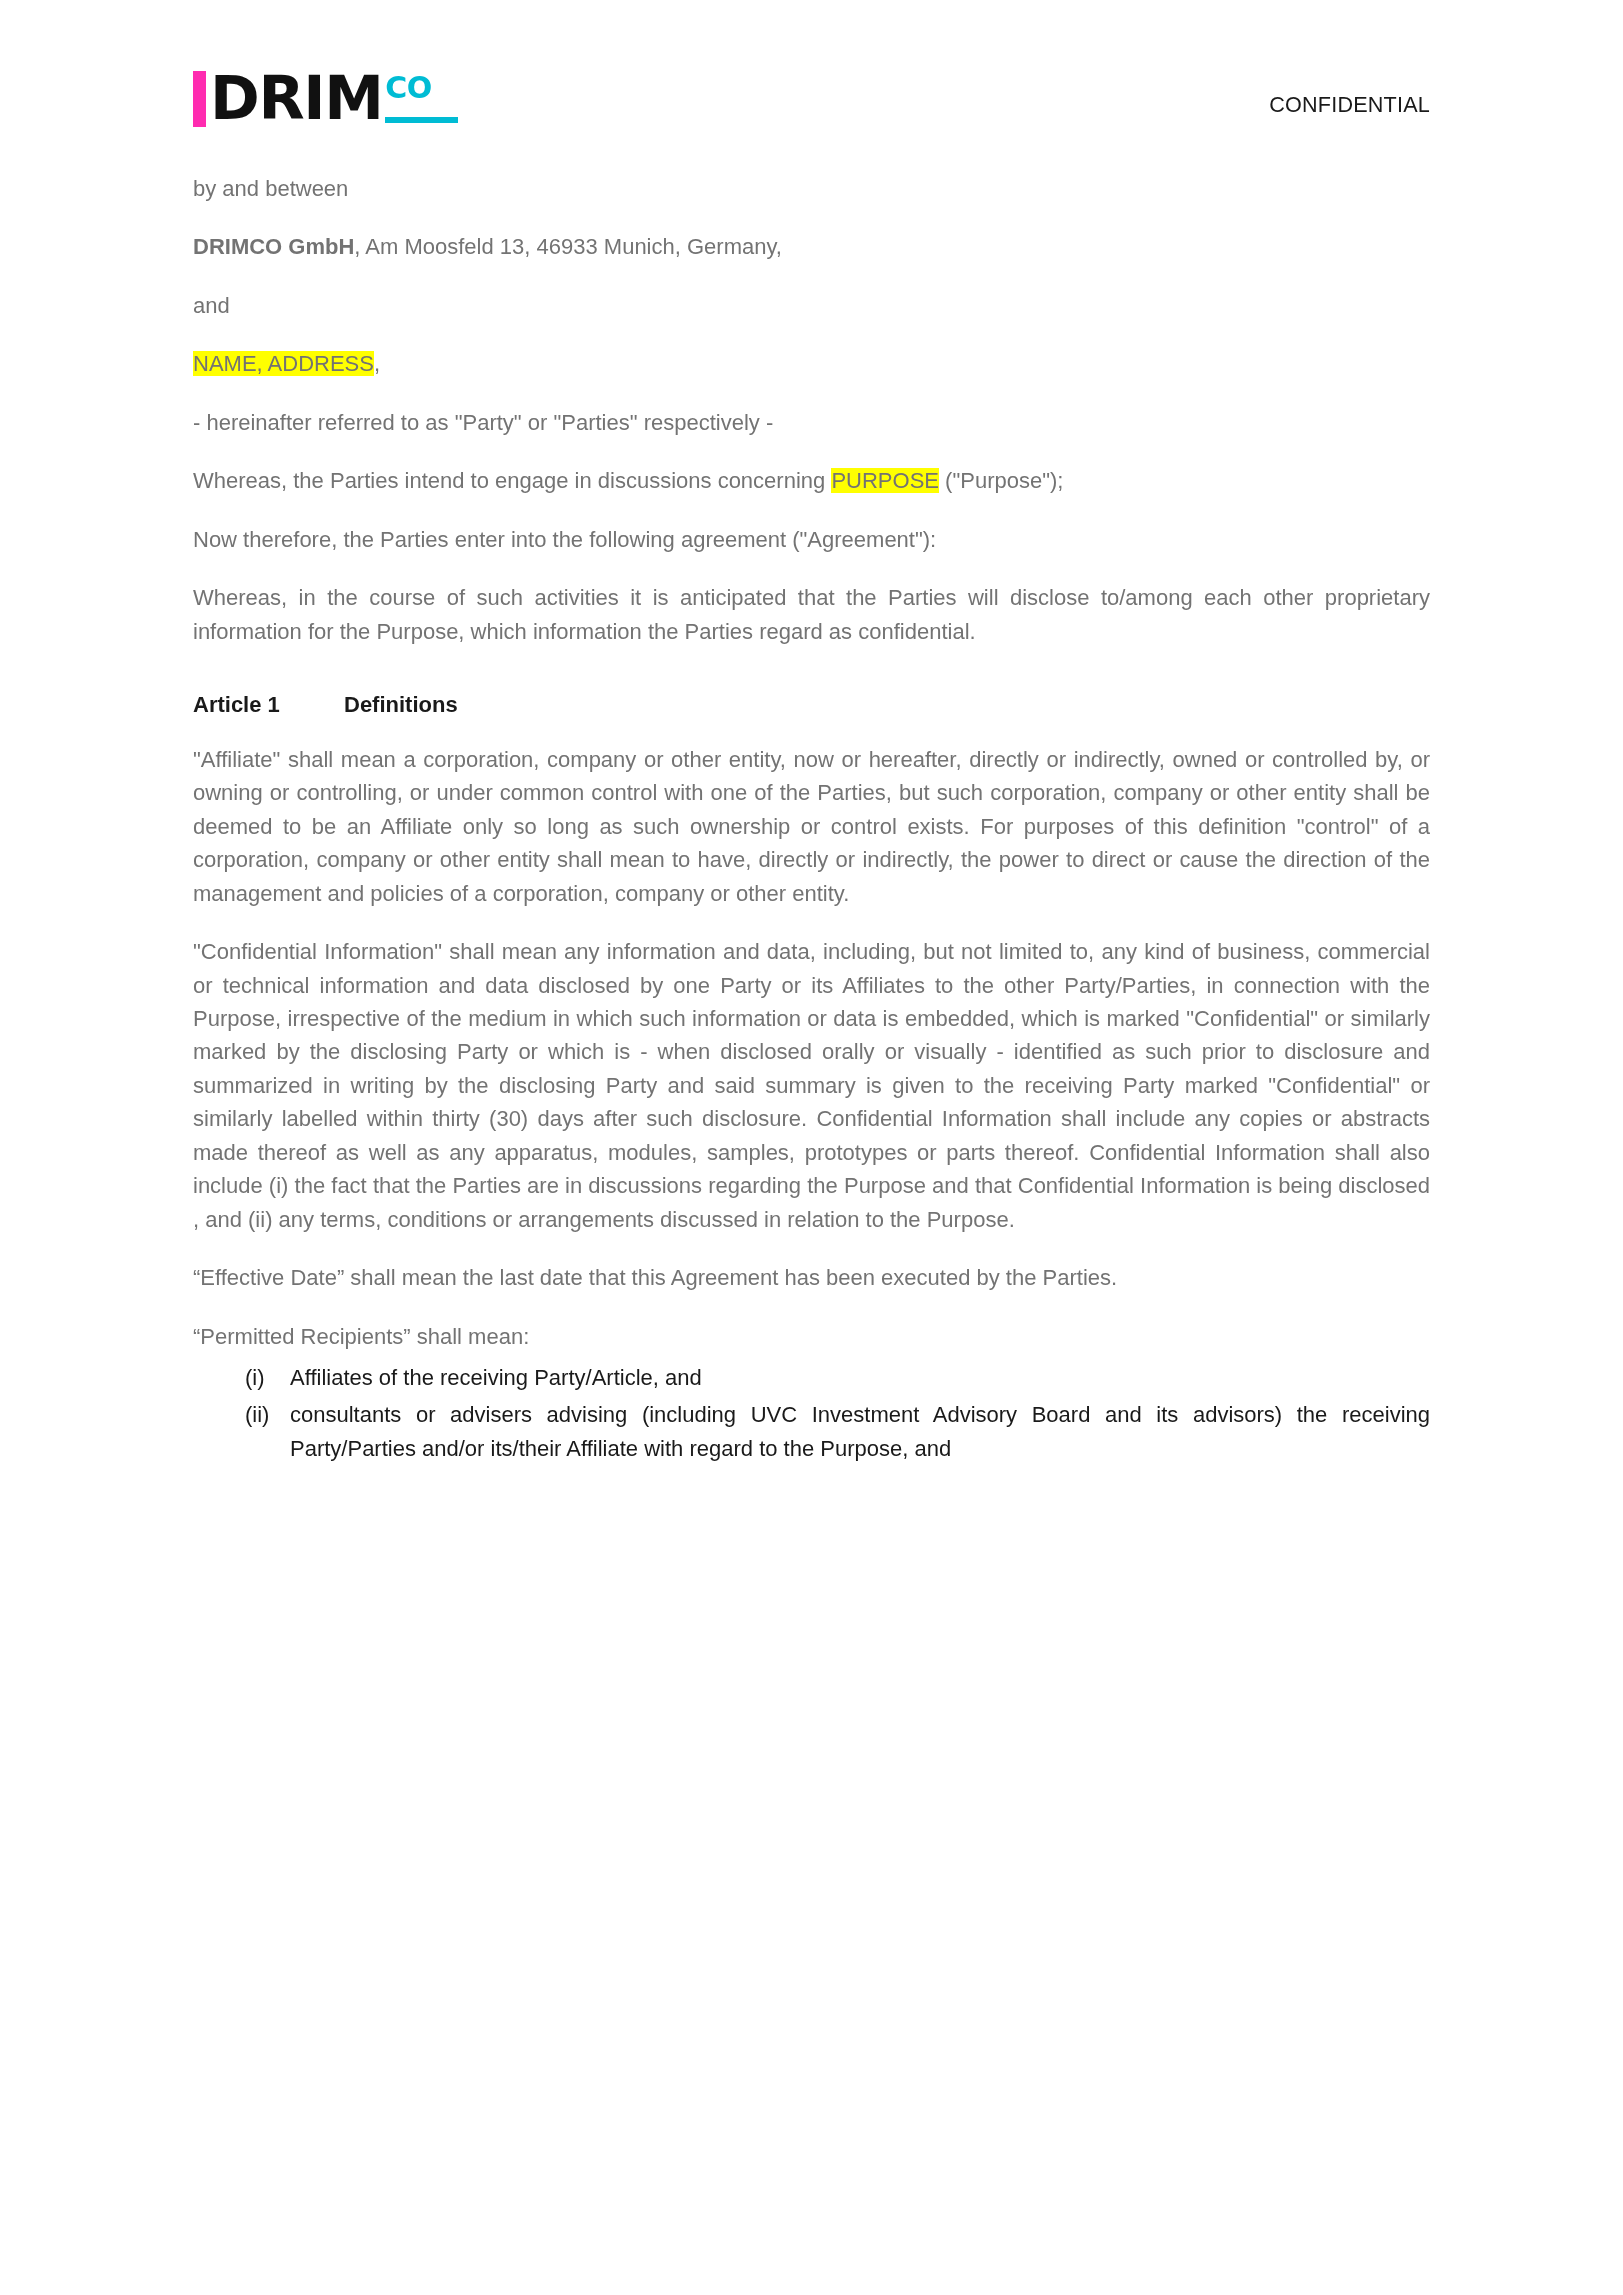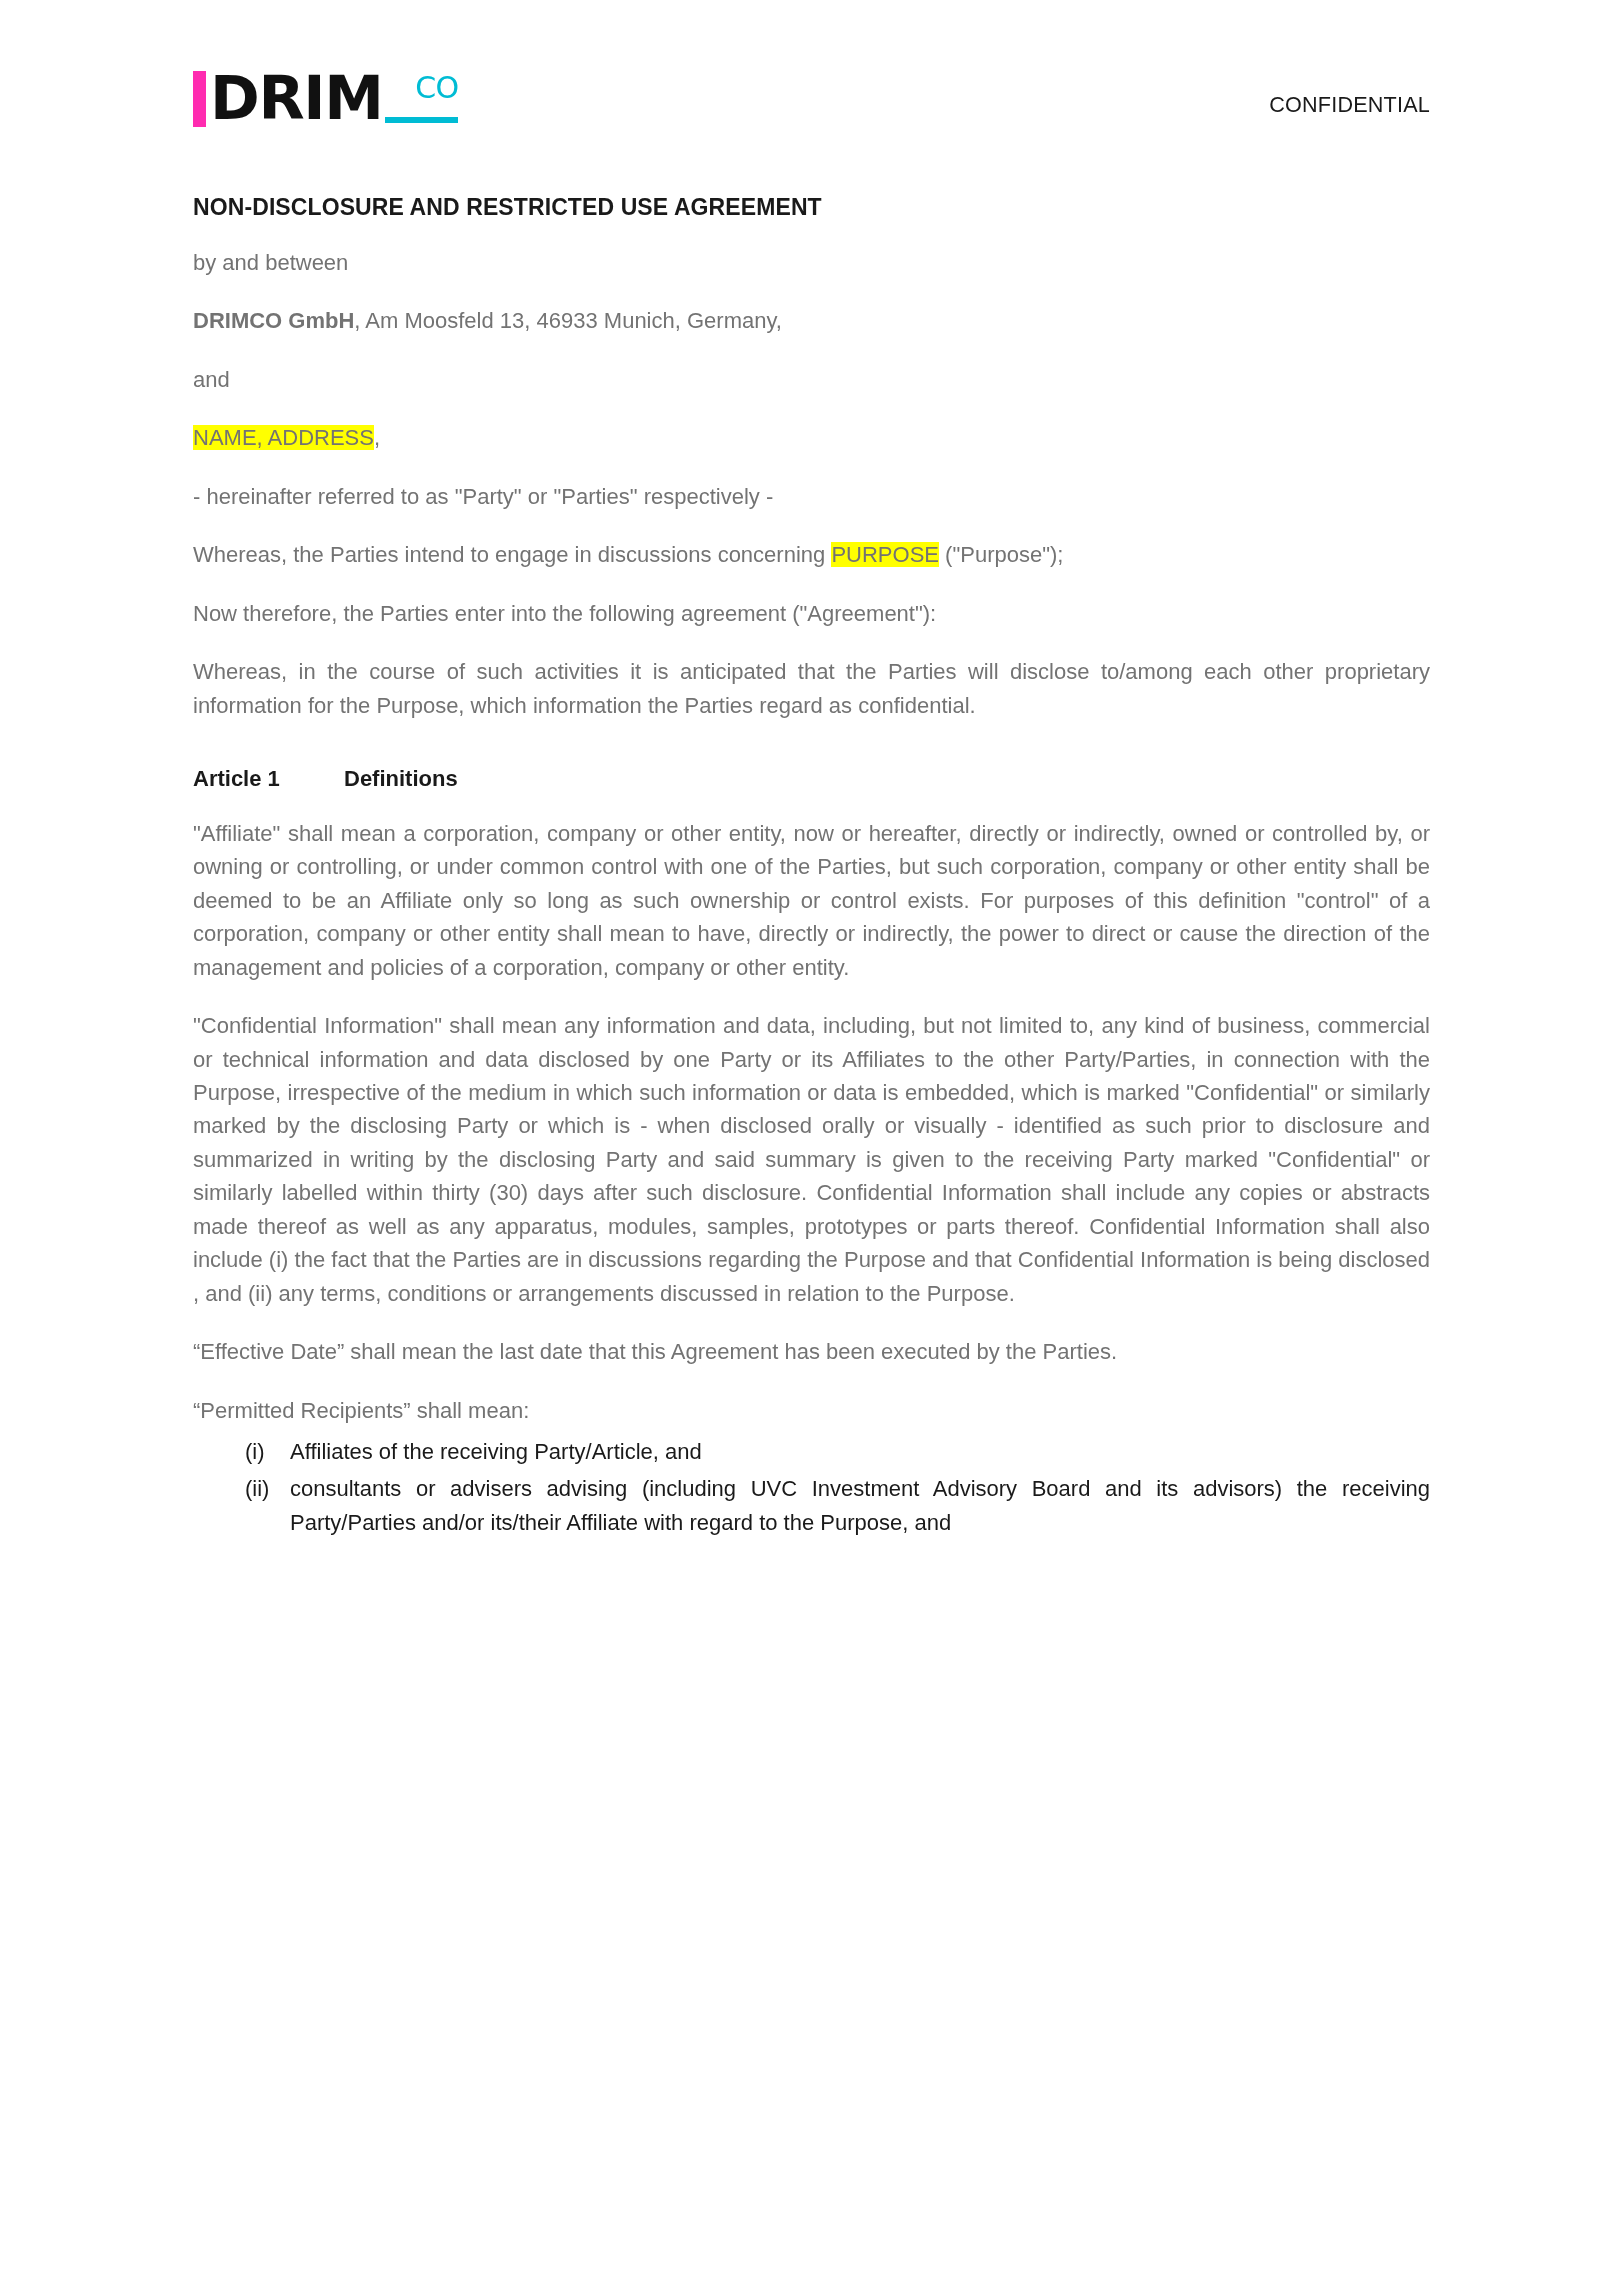--- a/index.html
+++ b/index.html
@@ -56,26 +56,25 @@
   }
   .logo-co-wrap {
     display: flex;
     flex-direction: column;
     justify-content: flex-start;
     margin-left: 2.6px;
     margin-top: 0px;
   }
   .logo-co {
     font-family: "DejaVu Sans", sans-serif;
-    font-weight: 400;
+    font-weight: 700;
     font-size: 30px;
     letter-spacing: -0.7px;
     color: #00bcd4;
     line-height: 30px;
-    text-align: right;
   }
   .logo-underline {
     width: 73px;
     height: 5.9px;
     background: #00bcd4;
     margin-top: 14.4px;
   }
   .confidential {
     font-family: "Liberation Sans", sans-serif;
     font-size: 21.6px;
@@ -168,21 +167,20 @@
         <div class="logo-bar"></div>
         <div class="logo-text">DRIM</div>
         <div class="logo-co-wrap">
           <div class="logo-co">CO</div>
           <div class="logo-underline"></div>
         </div>
       </div>
       <div class="confidential">CONFIDENTIAL</div>
     </div>
 
-    <div class="title">NON-DISCLOSURE AND RESTRICTED USE AGREEMENT</div>
 
     <p class="para nojustify gap-lg">by and between</p>
 
     <p class="para nojustify"><b>DRIMCO GmbH</b><span>, Am Moosfeld 13, 46933 Munich, Germany,</span></p>
 
     <p class="para nojustify">and</p>
 
     <p class="para nojustify"><span class="hl">NAME, ADDRESS</span><span>,</span></p>
 
     <p class="para nojustify">- hereinafter referred to as "Party" or "Parties" respectively -</p>

